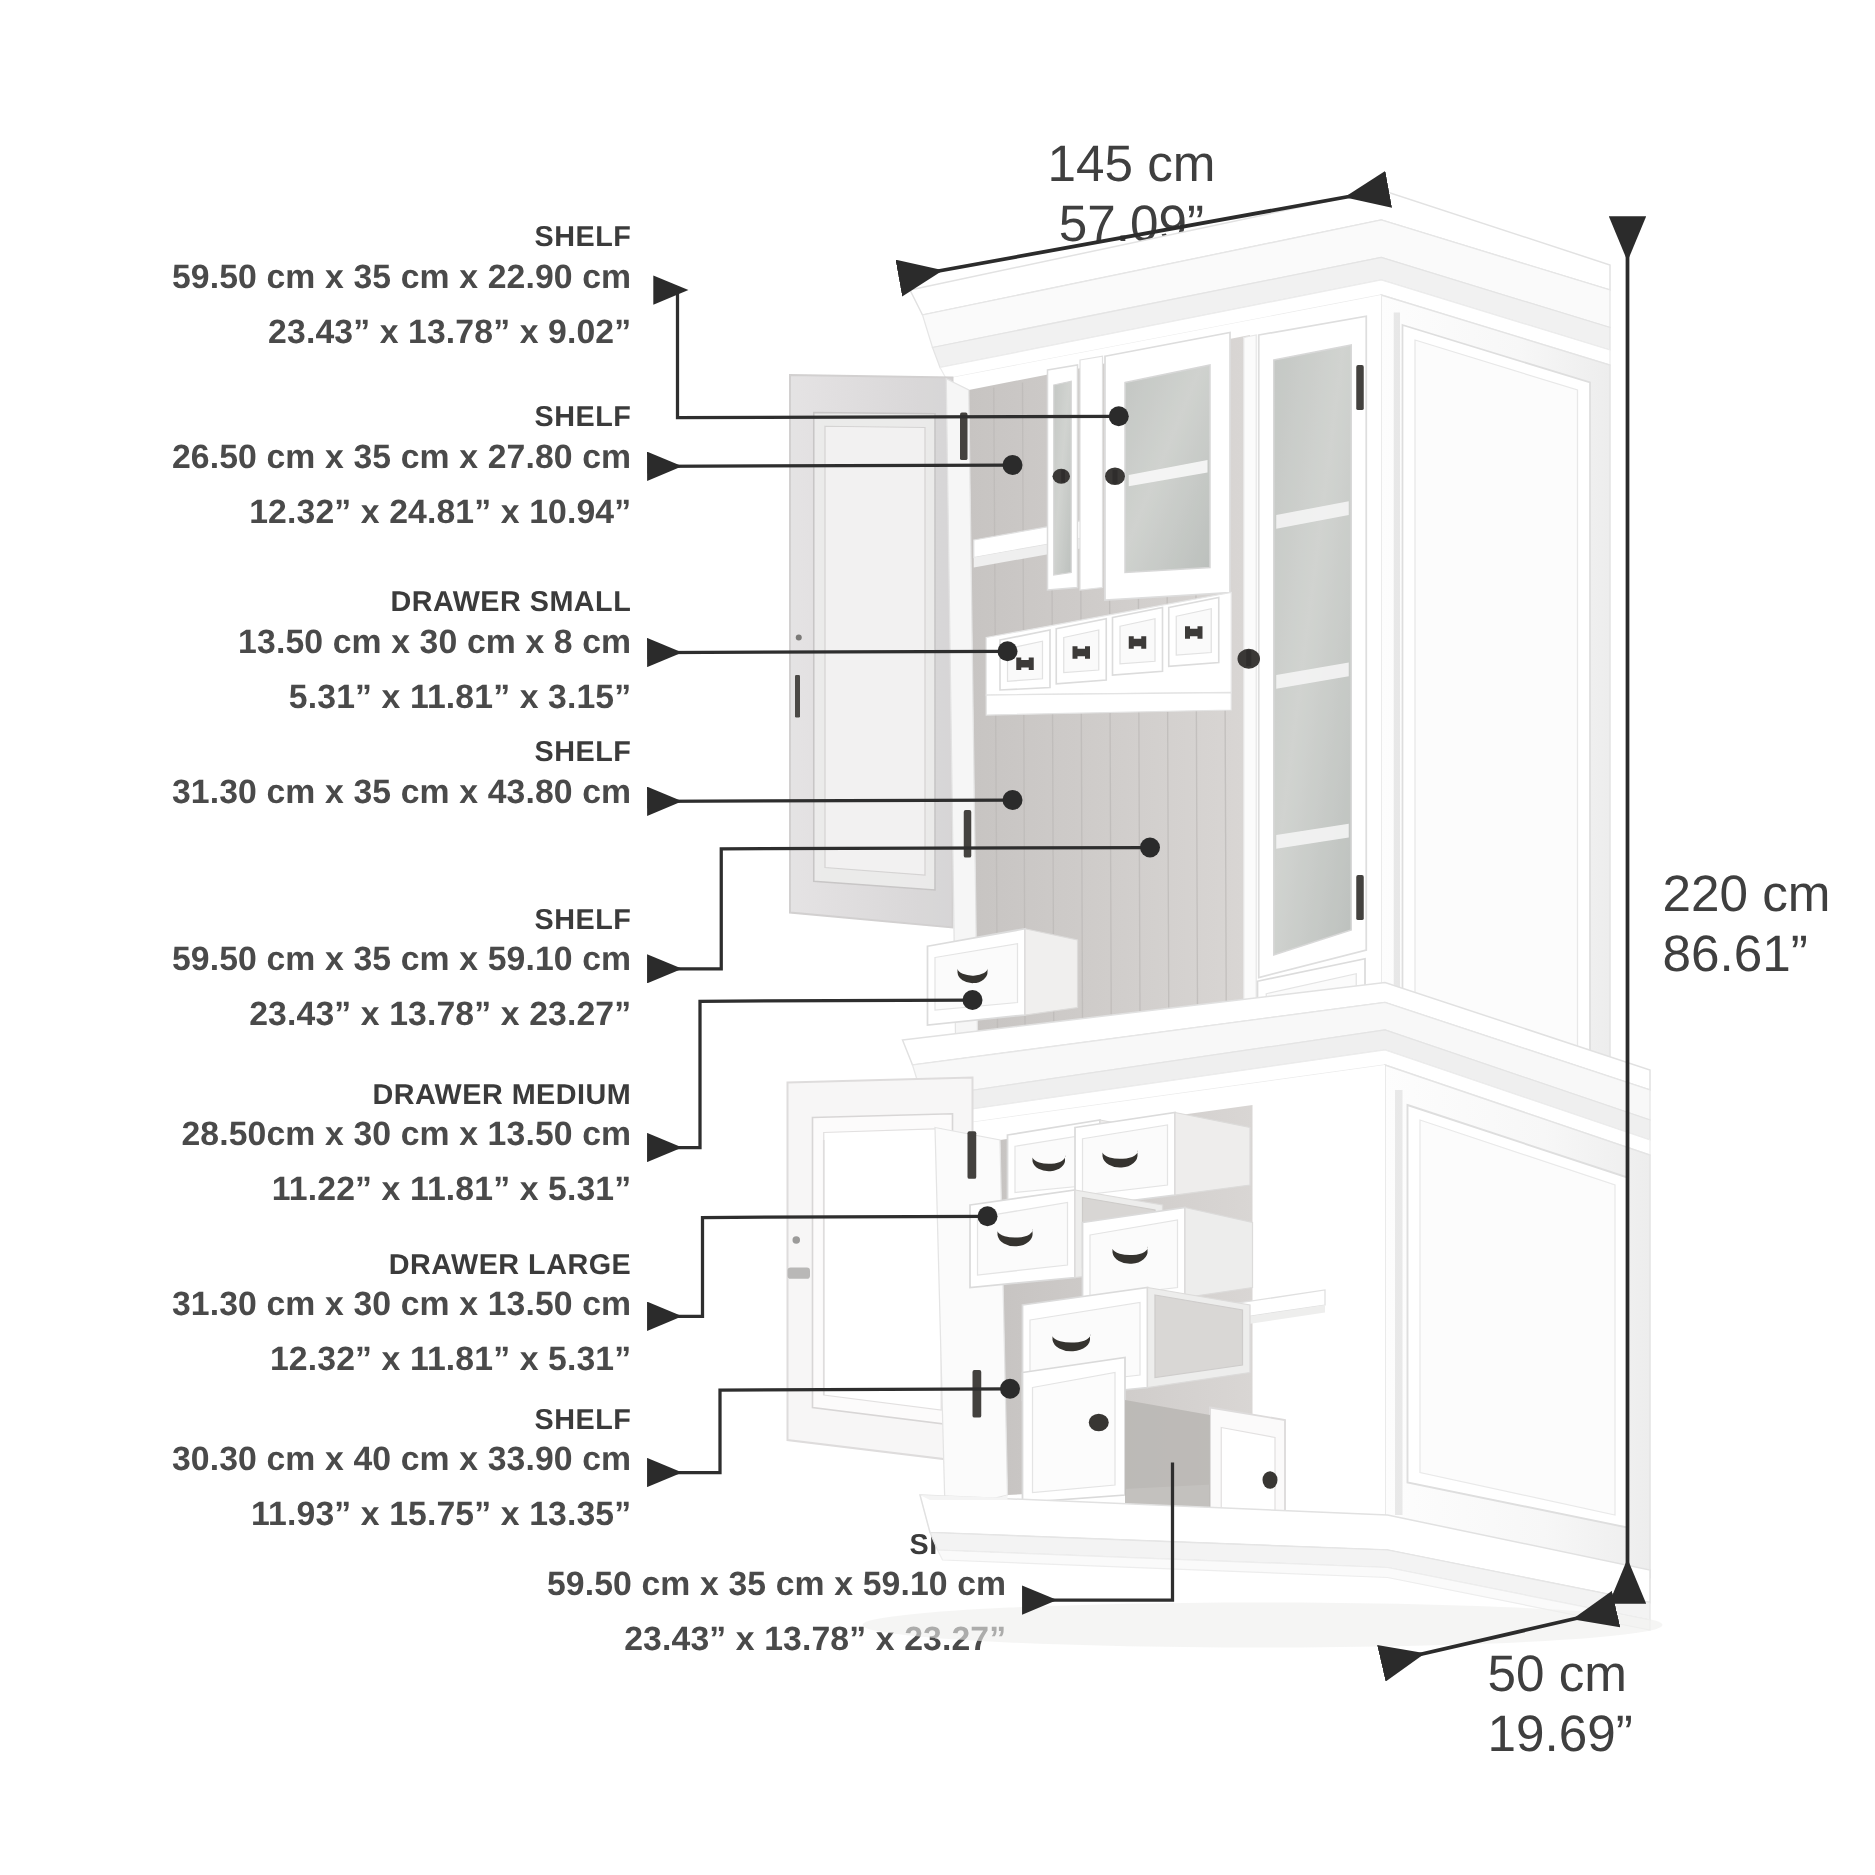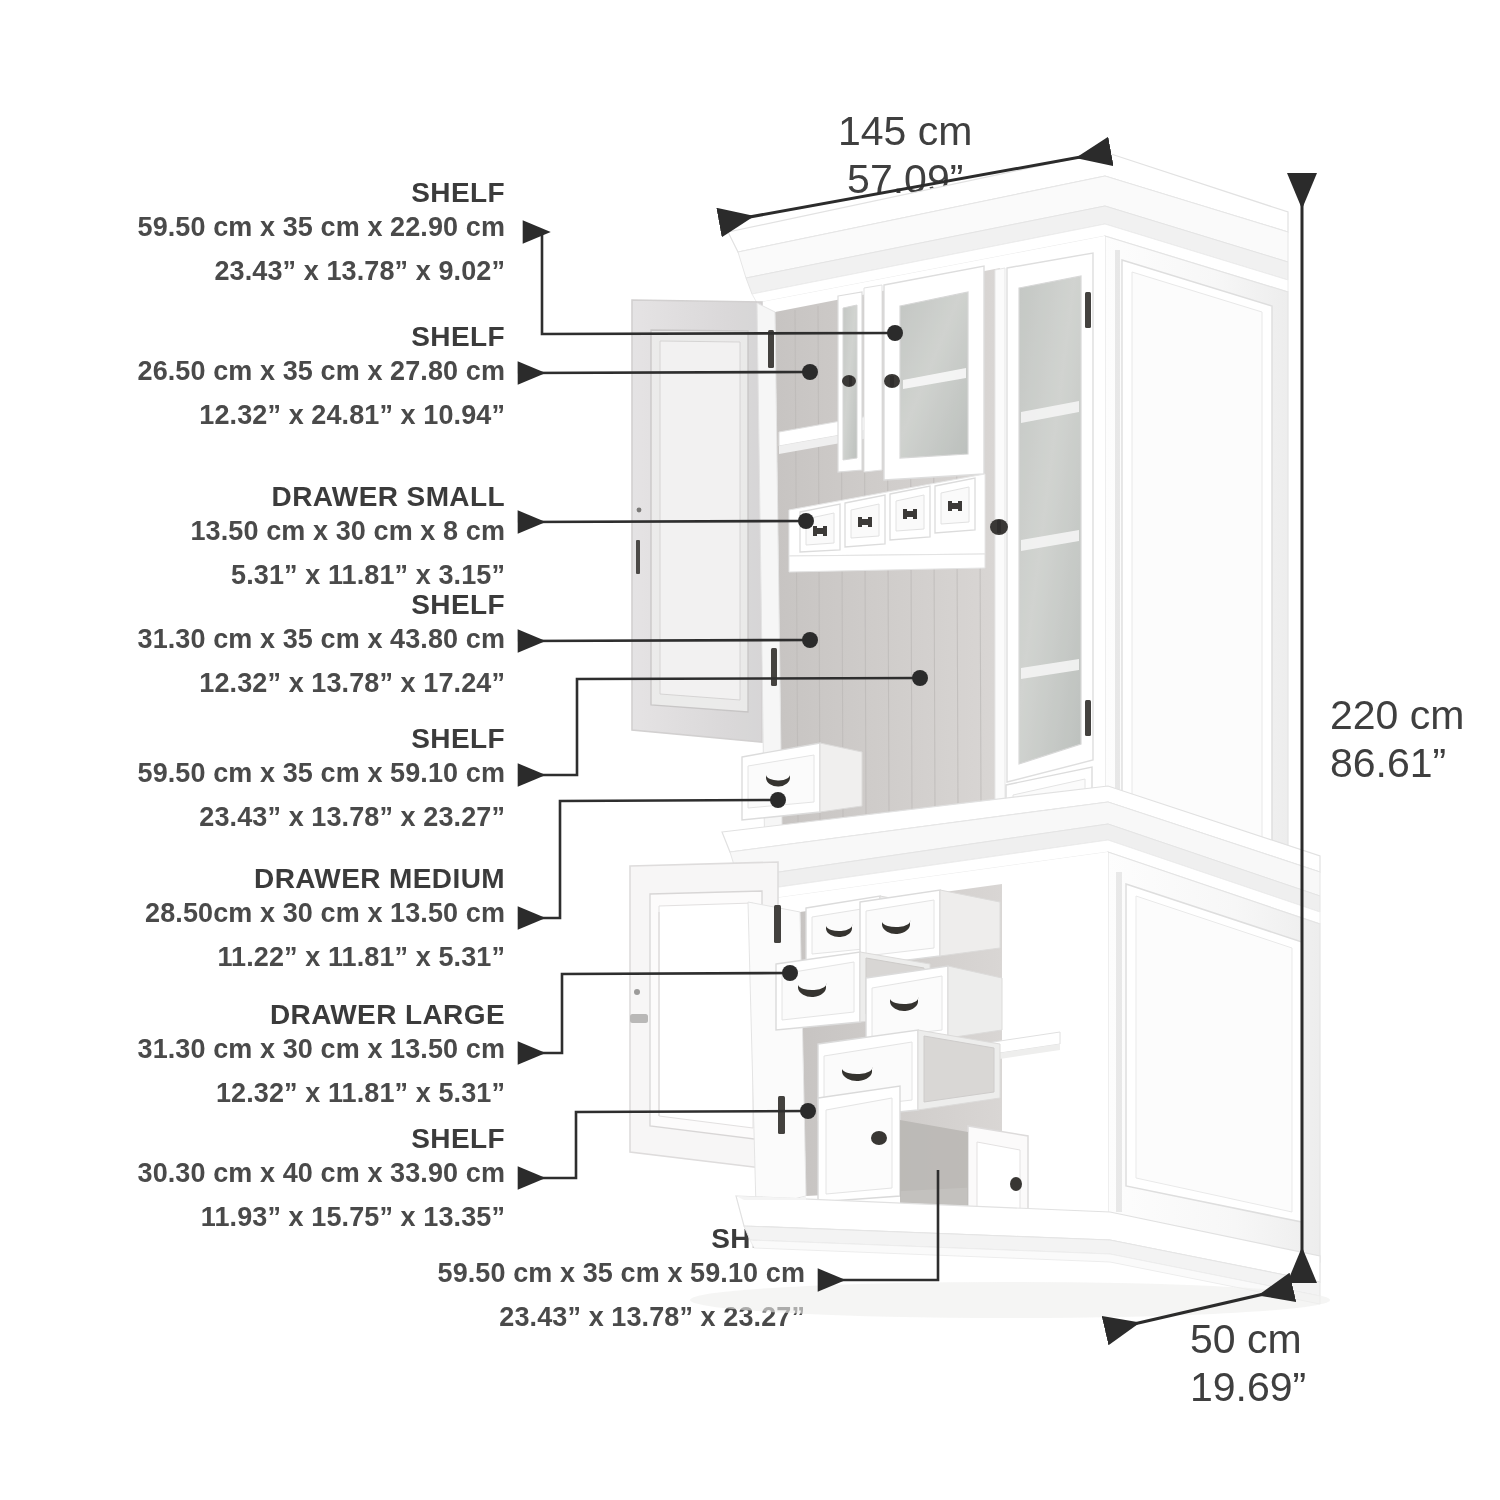--- a/index.html
+++ b/index.html
@@ -8,21 +8,21 @@
     width:1500px;height:1500px;position:relative;overflow:hidden;
     font-family:"Liberation Sans","DejaVu Sans",sans-serif;
     color:#3a3a3a;
     -webkit-font-smoothing:antialiased;
   }
   #stage{position:absolute;left:0;top:0;width:1500px;height:1500px;}
 
   
   .callout{position:absolute;text-align:right;line-height:1.18;}
   .callout .ttl{
-    font-size:28px;font-weight:700;letter-spacing:.4px;color:#3b3b3b;
+    font-size:23px;font-weight:700;letter-spacing:.4px;color:#3b3b3b;
     display:block;margin-bottom:3px;
   }
   .callout .dim{
     font-size:27px;font-weight:700;color:#4a4a4a;display:block;letter-spacing:.1px;
     white-space:nowrap;
   }
   .callout .dim.second{margin-top:12px;}
 
   
   .dimlabel{position:absolute;line-height:1.16;color:#3f3f3f;white-space:nowrap;}
@@ -372,30 +372,29 @@
     <span class="dim">59.50 cm x 35 cm x 22.90 cm</span>
     <span class="dim second">23.43” x 13.78” x 9.02”</span>
   </div>
 
   <div class="callout" id="c1" style="left:20px;top:320px;width:485px;">
     <span class="ttl">SHELF</span>
     <span class="dim">26.50 cm x 35 cm x 27.80 cm</span>
     <span class="dim second">12.32” x 24.81” x 10.94”</span>
   </div>
 
-  <div class="callout" id="c2" style="left:20px;top:480px;width:485px;">
+  <div class="callout" id="c2" style="left:20px;top:468px;width:485px;">
     <span class="ttl">DRAWER SMALL</span>
     <span class="dim">13.50 cm x 30 cm x 8 cm</span>
     <span class="dim second">5.31” x 11.81” x 3.15”</span>
   </div>
 
   <div class="callout" id="c3" style="left:20px;top:588px;width:485px;">
     <span class="ttl">SHELF</span>
     <span class="dim">31.30 cm x 35 cm x 43.80 cm</span>
-    <span class="dim second">12.32” x 13.78” x 17.24”</span>
   </div>
 
   <div class="callout" id="c4" style="left:20px;top:722px;width:485px;">
     <span class="ttl">SHELF</span>
     <span class="dim">59.50 cm x 35 cm x 59.10 cm</span>
     <span class="dim second">23.43” x 13.78” x 23.27”</span>
   </div>
 
   <div class="callout" id="c5" style="left:10px;top:862px;width:495px;">
     <span class="ttl">DRAWER MEDIUM</span>

